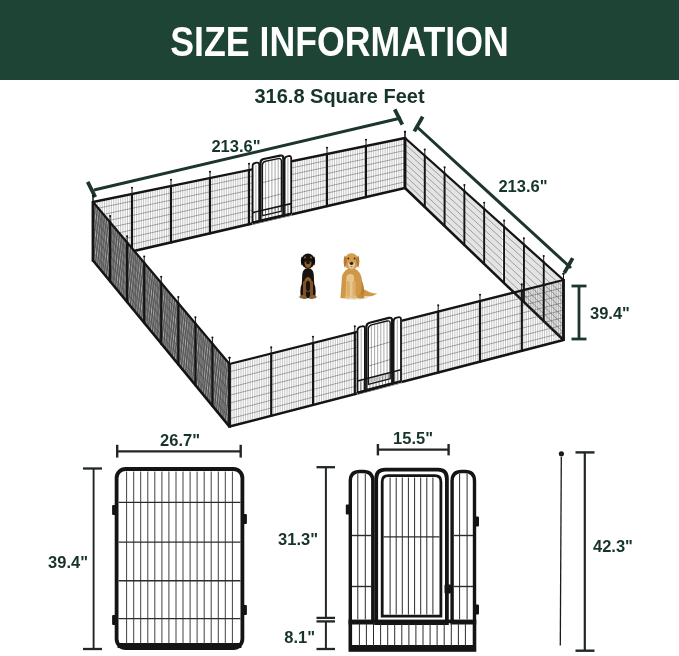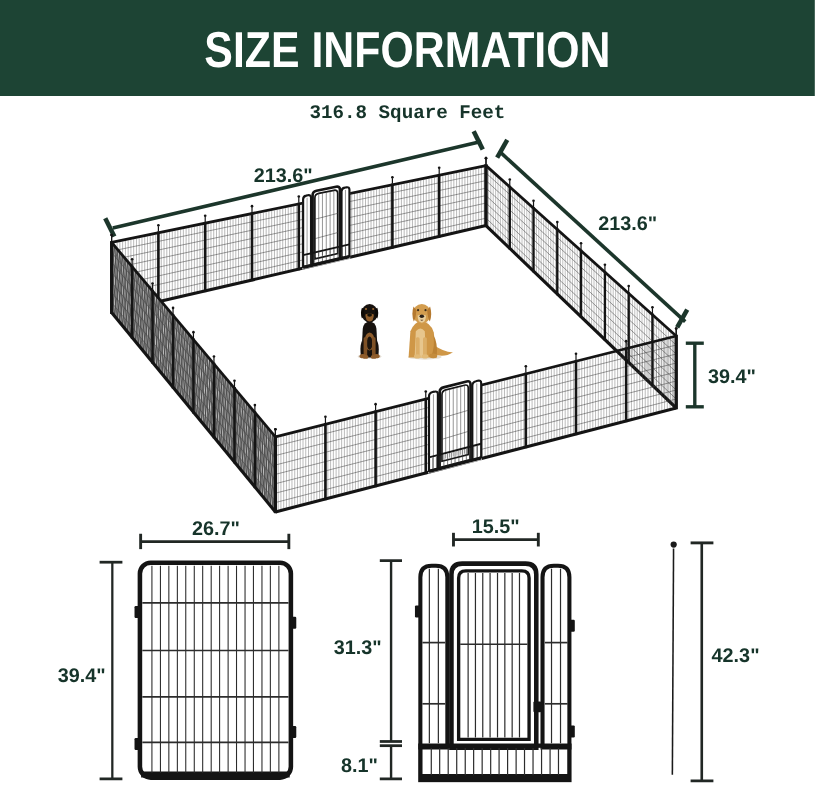--- a/index.html
+++ b/index.html
@@ -2,21 +2,21 @@
 <html><head>
 <meta charset="utf-8">
 <style>
   html,body { margin:0; padding:0; background:#ffffff; width:679px; height:656px; overflow:hidden; }
   * { box-sizing:border-box; }
   .hdr { position:absolute; left:0; top:0; width:679px; height:80px; background:#1d4434; }
   .hdr-t { position:absolute; left:0; top:21px; width:679px; text-align:center;
            font-family:"Liberation Sans", sans-serif; font-weight:bold; font-size:42px;
            line-height:1; color:#ffffff; transform:scaleX(0.85); }
   .sub { position:absolute; left:0; top:86px; width:679px; text-align:center;
-         font-family:Liberation Mono, monospace; font-weight:bold; font-size:16px;
+         font-family:Liberation Sans, sans-serif; font-weight:bold; font-size:20px;
          line-height:1; color:#16342a; }
   .art { position:absolute; left:0; top:0; }
 </style>
 </head>
 <body>
 
 <div class="hdr"></div>
 
 <div class="hdr-t">SIZE INFORMATION</div>
 

